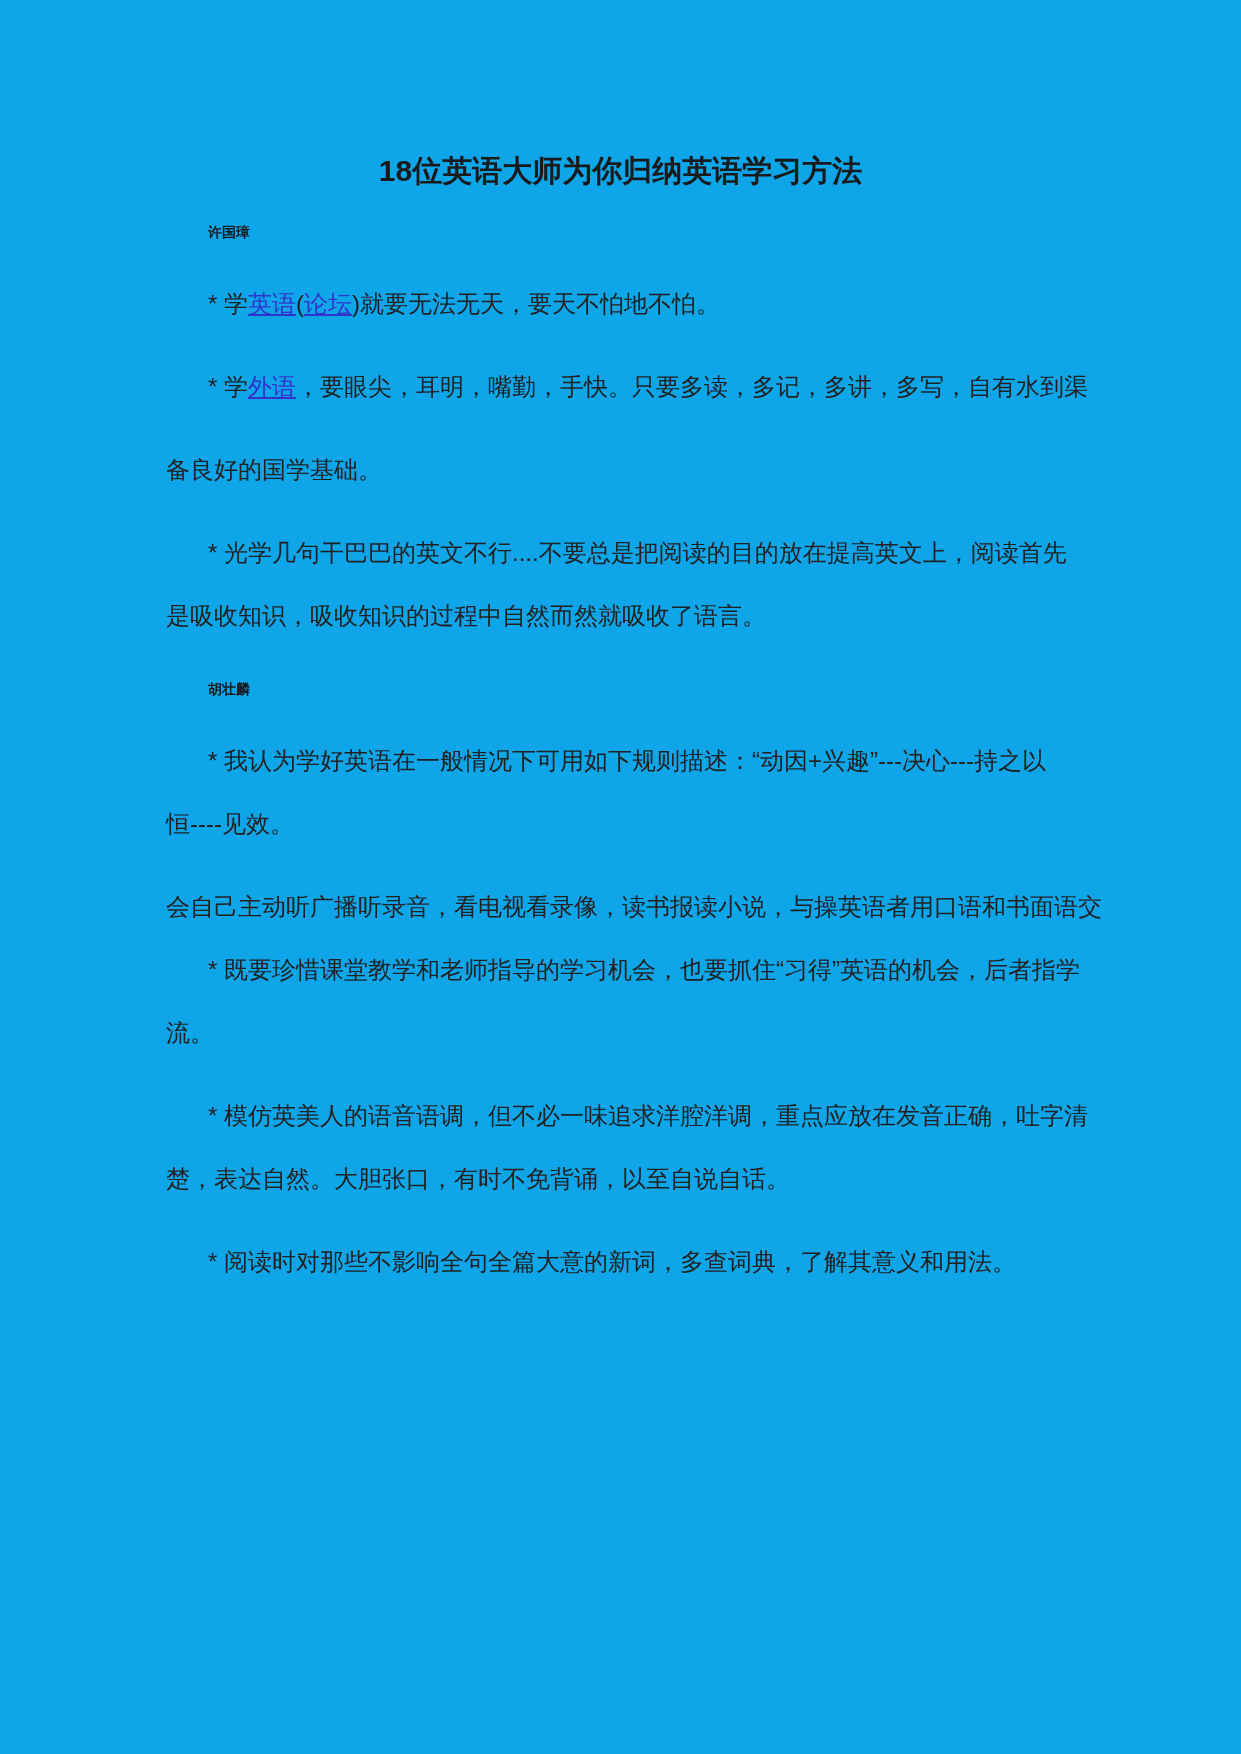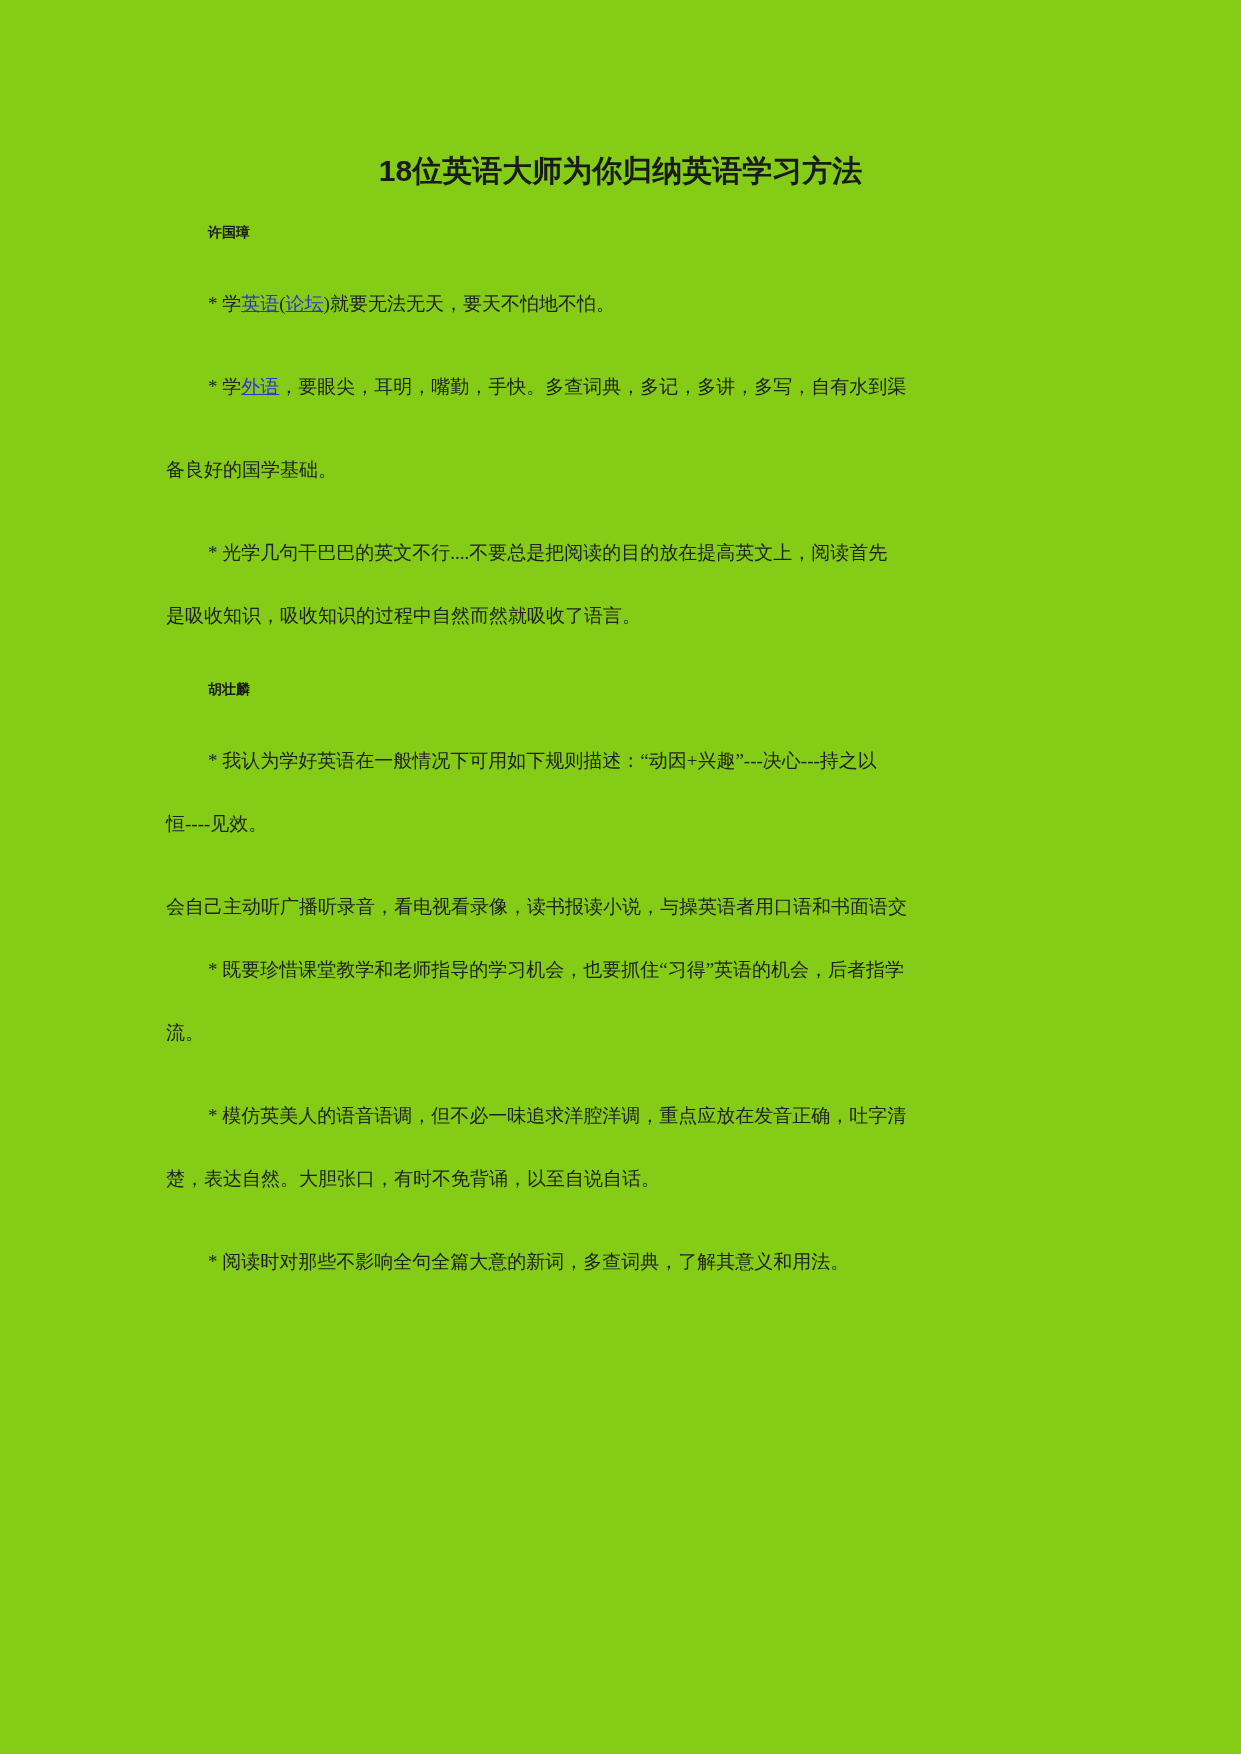--- a/index.html
+++ b/index.html
@@ -5,21 +5,21 @@
   html, body {
     margin: 0;
     padding: 0;
     background: #ffffff;
   }
   .page {
     position: relative;
     width: 1241px;
     height: 1754px;
     margin: 0 auto;
-    background: #84cc16;
+    background: #0ea5e9;
     box-sizing: border-box;
     padding: 148px 166px 0 166px;
     overflow: hidden;
     font-family: "Liberation Sans", "DejaVu Sans", sans-serif;
     color: #212121;
   }
   .doc-title {
     font-size: 30px;
     font-weight: bold;
     text-align: center;
@@ -29,23 +29,22 @@
   }
   .section-heading {
     font-size: 14px;
     font-weight: bold;
     line-height: 44px;
     padding-left: 42px;
     margin: 0 0 18px 0;
     color: #1a1a1a;
   }
   .para {
-    font-size: 19px;
+    font-size: 24px;
     margin: 0 0 20px 0;
-    font-family: Liberation Serif, serif;
   }
   .para .line {
     line-height: 63px;
     white-space: nowrap;
   }
   .para .line.first {
     padding-left: 42px;
   }
   a.inline-link {
     text-decoration: underline;
@@ -56,21 +55,21 @@
 <body>
 
 <div class="page">
   <h1 class="doc-title">18位英语大师为你归纳英语学习方法</h1>
   <div>
       <div class="section-heading">许国璋</div>
       <div class="para">
         <div class="line first"><span>* 学</span><a class="inline-link" style="color: rgb(51, 51, 204);">英语</a><span>(</span><a class="inline-link" style="color: rgb(51, 51, 204);">论坛</a><span>)就要无法无天，要天不怕地不怕。</span></div>
       </div>
       <div class="para">
-        <div class="line first"><span>* 学</span><a class="inline-link" style="color: rgb(51, 51, 204);">外语</a><span>，要眼尖，耳明，嘴勤，手快。多查词典，多记，多讲，多写，自有水到渠</span></div>
+        <div class="line first"><span>* 学</span><a class="inline-link" style="color: rgb(51, 51, 204);">外语</a><span>，要眼尖，耳明，嘴勤，手快。只要多读，多记，多讲，多写，自有水到渠</span></div>
       </div>
       <div class="para">
         <div class="line"><span>备良好的国学基础。</span></div>
       </div>
       <div class="para">
         <div class="line first"><span>* 光学几句干巴巴的英文不行....不要总是把阅读的目的放在提高英文上，阅读首先</span></div>
         <div class="line"><span>是吸收知识，吸收知识的过程中自然而然就吸收了语言。</span></div>
       </div>
       <div class="section-heading">胡壮麟</div>
       <div class="para">

